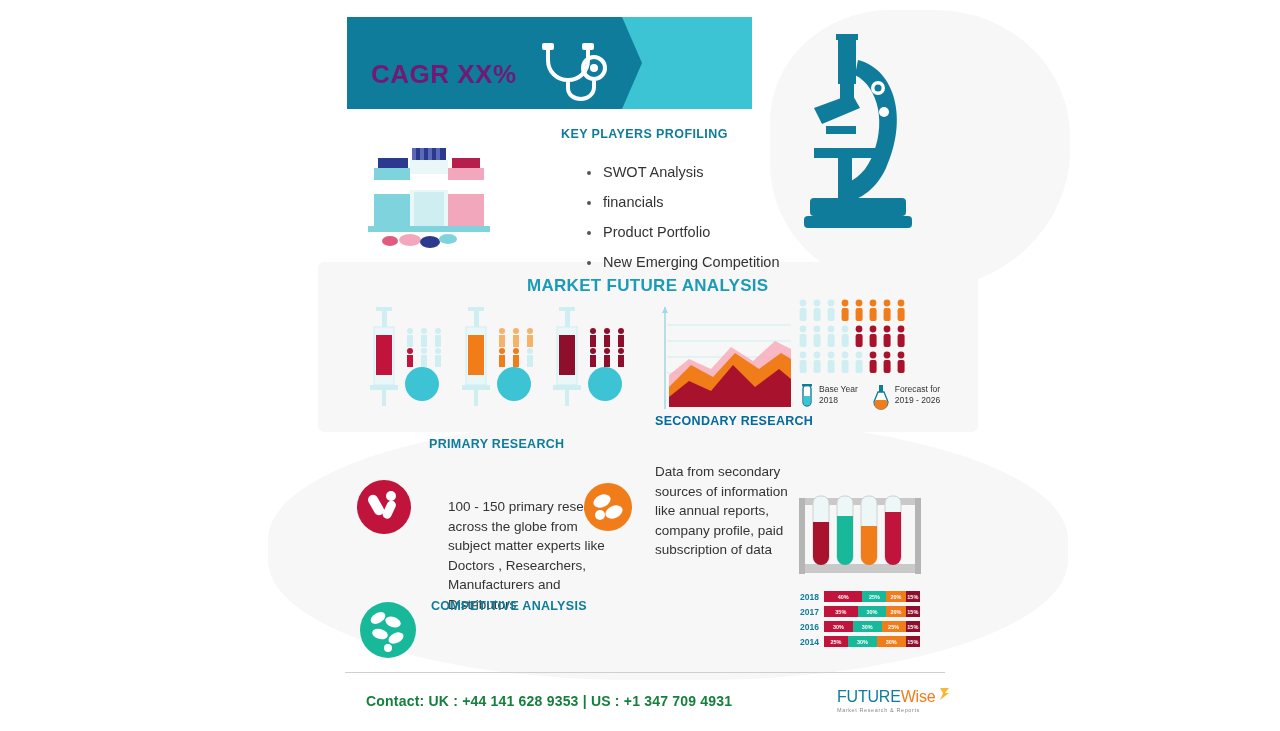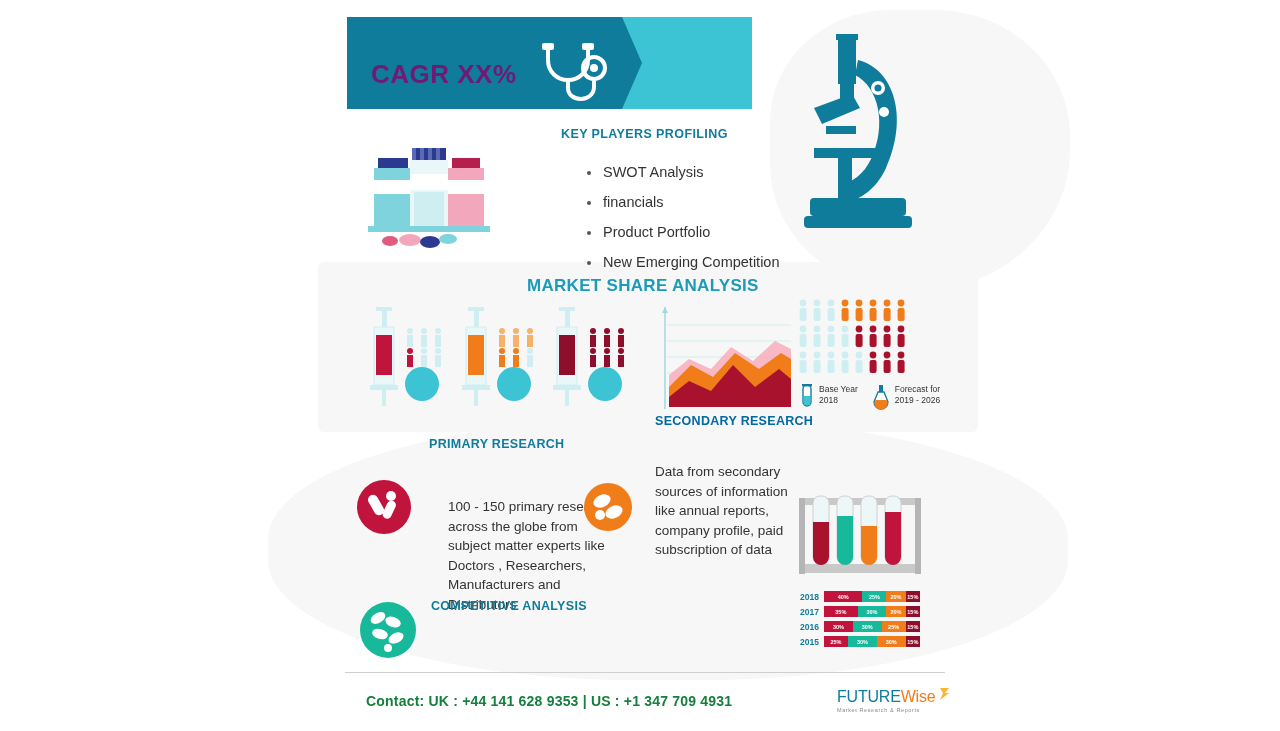--- a/index.html
+++ b/index.html
@@ -157,21 +157,21 @@
       <circle cx="84" cy="82" r="5" fill="#ffffff"></circle>
       <path d="M14 78 l38 -14 l8 14 l-38 16 z" fill="#0f7c9c"></path>
       <rect x="26" y="96" width="30" height="8" fill="#0f7c9c"></rect>
       <rect x="14" y="118" width="62" height="10" fill="#0f7c9c"></rect>
       <rect x="38" y="128" width="14" height="40" fill="#0f7c9c"></rect>
       <rect x="10" y="168" width="96" height="18" rx="4" fill="#0f7c9c"></rect>
       <rect x="4" y="186" width="108" height="12" rx="4" fill="#0f7c9c"></rect>
     </svg>
   </div>
 
-  <div class="ms-title">MARKET SHARE ANALYSIS</div>
+  <div class="ms-title">MARKET FUTURE ANALYSIS</div>
 
   <div class="syr-group" style="left:360px;top:305px;">
     <svg width="110" height="105" viewBox="0 0 110 105">
       <rect x="16" y="2" width="16" height="4" fill="#cfeef1"></rect>
       <rect x="22" y="6" width="5" height="16" fill="#cfeef1"></rect>
       <rect x="14" y="22" width="20" height="58" fill="#e9f7f8" stroke="#cfeef1"></rect>
       <rect x="16" y="30" width="16" height="40" fill="#c0143c"></rect>
       <rect x="10" y="80" width="28" height="5" fill="#cfeef1"></rect>
       <rect x="22" y="85" width="4" height="16" fill="#cfeef1"></rect>
       <g fill="#cfeef1">
@@ -440,21 +440,21 @@
     <div class="yb-row">
       <div class="yb-label">2016</div>
       <div class="yb-track">
         <div class="yb-seg" style="width:30%;background:#c0143c">30%</div>
         <div class="yb-seg" style="width:30%;background:#18b89a">30%</div>
         <div class="yb-seg" style="width:25%;background:#f07c1a">25%</div>
         <div class="yb-seg" style="width:15%;background:#8e0f2c">15%</div>
       </div>
     </div>
     <div class="yb-row">
-      <div class="yb-label">2015</div>
+      <div class="yb-label">2014</div>
       <div class="yb-track">
         <div class="yb-seg" style="width:25%;background:#c0143c">25%</div>
         <div class="yb-seg" style="width:30%;background:#18b89a">30%</div>
         <div class="yb-seg" style="width:30%;background:#f07c1a">30%</div>
         <div class="yb-seg" style="width:15%;background:#8e0f2c">15%</div>
       </div>
     </div>
   </div>
 
   <div class="footer-line"></div>

